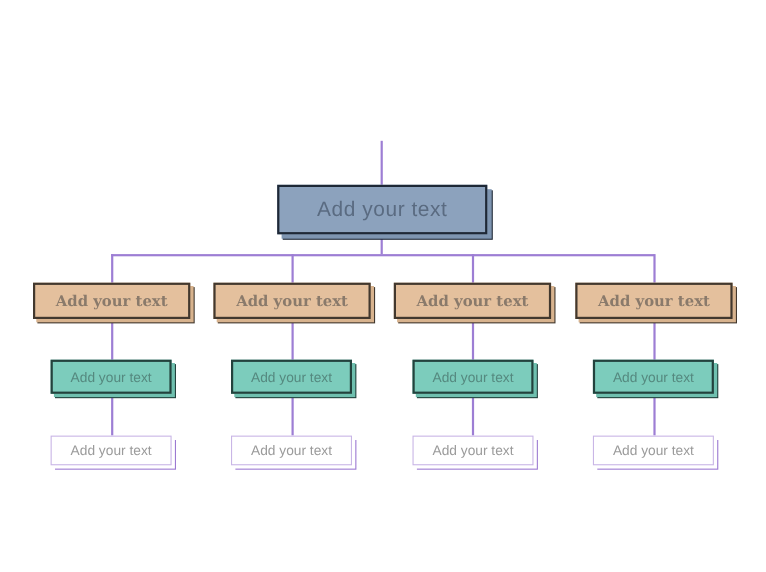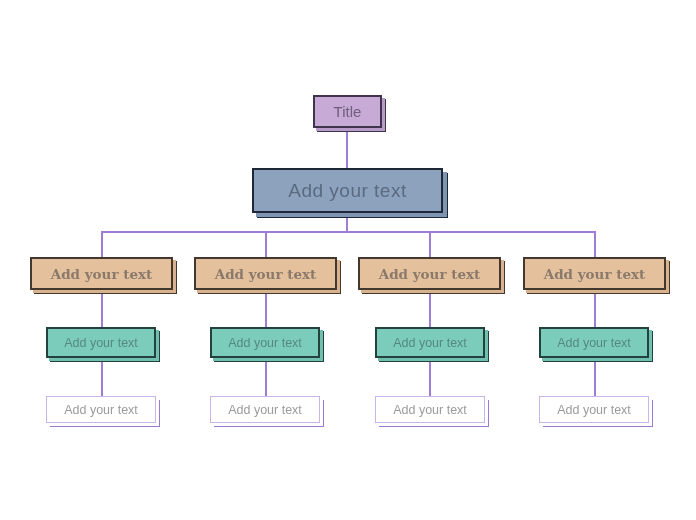--- a/index.html
+++ b/index.html
@@ -89,21 +89,20 @@
   <div class="line v" style="left:101px; top:290px; height:37px;"></div>
   <div class="line v" style="left:265px; top:290px; height:37px;"></div>
   <div class="line v" style="left:429px; top:290px; height:37px;"></div>
   <div class="line v" style="left:594px; top:290px; height:37px;"></div>
 
   <div class="line v" style="left:101px; top:358px; height:38px;"></div>
   <div class="line v" style="left:265px; top:358px; height:38px;"></div>
   <div class="line v" style="left:429px; top:358px; height:38px;"></div>
   <div class="line v" style="left:594px; top:358px; height:38px;"></div>
 
-  <div class="node title-node" style="left:313px; top:95px; width:69px; height:33px;">Title</div>
 
   <div class="node root-node" style="left:252px; top:168px; width:191px; height:45px;">Add your text</div>
 
   <div class="node l1-node" style="left:30px; top:257px; width:143px; height:33px;">Add your text</div>
   <div class="node l1-node" style="left:194px; top:257px; width:143px; height:33px;">Add your text</div>
   <div class="node l1-node" style="left:358px; top:257px; width:143px; height:33px;">Add your text</div>
   <div class="node l1-node" style="left:523px; top:257px; width:143px; height:33px;">Add your text</div>
 
   <div class="node l2-node" style="left:46px; top:327px; width:110px; height:31px;">Add your text</div>
   <div class="node l2-node" style="left:210px; top:327px; width:110px; height:31px;">Add your text</div>

